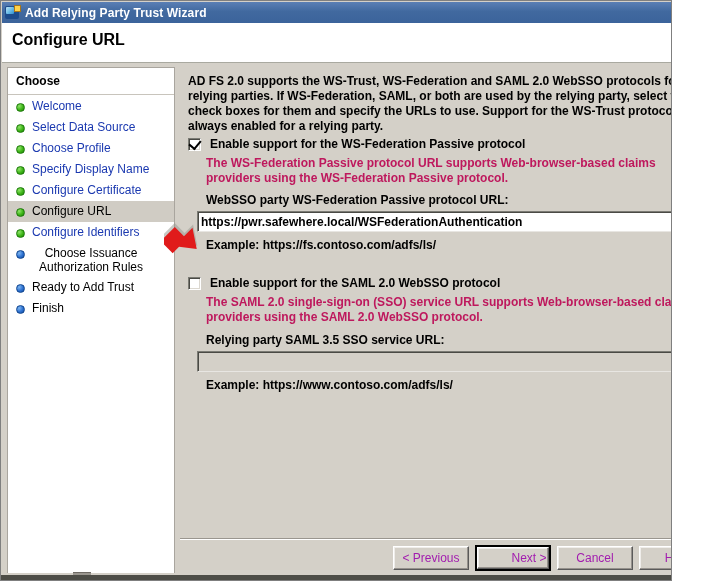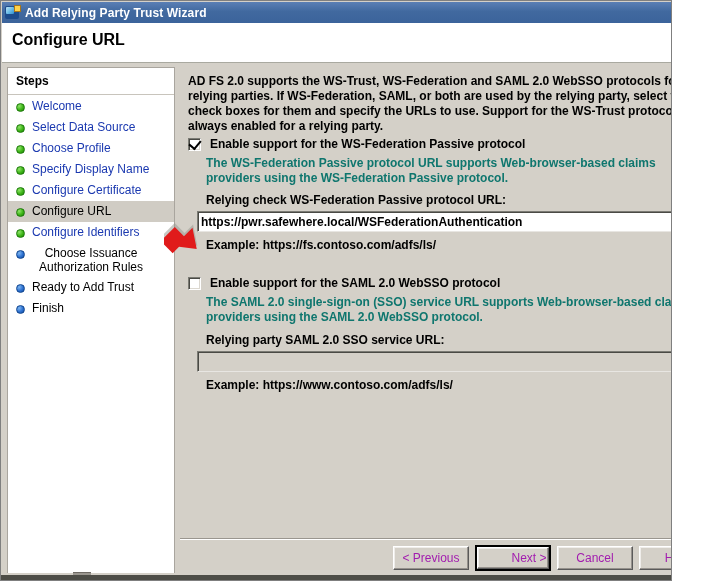--- a/index.html
+++ b/index.html
@@ -241,21 +241,21 @@
     line-height: 14px;
     color: #000000;
     margin-left: 9px;
     white-space: nowrap;
   }
 
   .sub-text {
     position: absolute;
     font-size: 12px;
     line-height: 15px;
-    color: #0f766e;
+    color: #be185d;
   }
   .field-label {
     position: absolute;
     font-size: 12px;
     color: #000000;
   }
   .textbox {
     position: absolute;
     height: 21px;
     background: #ffffff;
@@ -366,21 +366,21 @@
     <div id="close-button">✕</div>
   </div>
 
   <div id="header">
     <div id="header-title">Configure URL</div>
   </div>
 
   <div id="body-area">
 
     <div id="steps-panel">
-      <div id="steps-title">Steps</div>
+      <div id="steps-title">Choose</div>
       <div id="steps-header-rule"></div>
       <div id="steps-list">
 
         <div class="step">
           <span class="step-bullet done"></span>
           <span class="step-label">Welcome</span>
         </div>
 
         <div class="step">
           <span class="step-bullet done"></span>
@@ -437,34 +437,34 @@
 
         <div class="cb-row" style="left:8px; top:70px;">
           <span class="checkbox">
               <span class="tick"></span>
             </span>
           <span class="cb-label">Enable support for the WS-Federation Passive protocol</span>
         </div>
 
         <div class="sub-text" style="left:26px; top:89px; width:500px;">The WS-Federation Passive protocol URL supports Web-browser-based claims providers using the WS-Federation Passive protocol.</div>
 
-        <div class="field-label" style="left:26px; top:126px;">Relying check WS-Federation Passive protocol URL:</div>
+        <div class="field-label" style="left:26px; top:126px;">WebSSO party WS-Federation Passive protocol URL:</div>
 
         <div class="textbox" style="left:17px; top:144px; width:506px;">https://pwr.safewhere.local/WSFederationAuthentication</div>
 
         <div class="example-text" style="left:26px; top:171px;">Example: https://fs.contoso.com/adfs/ls/</div>
 
         <div class="cb-row" style="left:8px; top:209px;">
           <span class="checkbox"></span>
           <span class="cb-label">Enable support for the SAML 2.0 WebSSO protocol</span>
         </div>
 
         <div class="sub-text" style="left:26px; top:228px; width:500px;">The SAML 2.0 single-sign-on (SSO) service URL supports Web-browser-based claims providers using the SAML 2.0 WebSSO protocol.</div>
 
-        <div class="field-label" style="left:26px; top:266px;">Relying party SAML 2.0 SSO service URL:</div>
+        <div class="field-label" style="left:26px; top:266px;">Relying party SAML 3.5 SSO service URL:</div>
 
         <div class="textbox disabled" style="left:17px; top:284px; width:506px;"></div>
 
         <div class="example-text" style="left:26px; top:311px;">Example: https://www.contoso.com/adfs/ls/</div>
 
       </div>
 
       <div id="content-separator"></div>
     </div>
 

